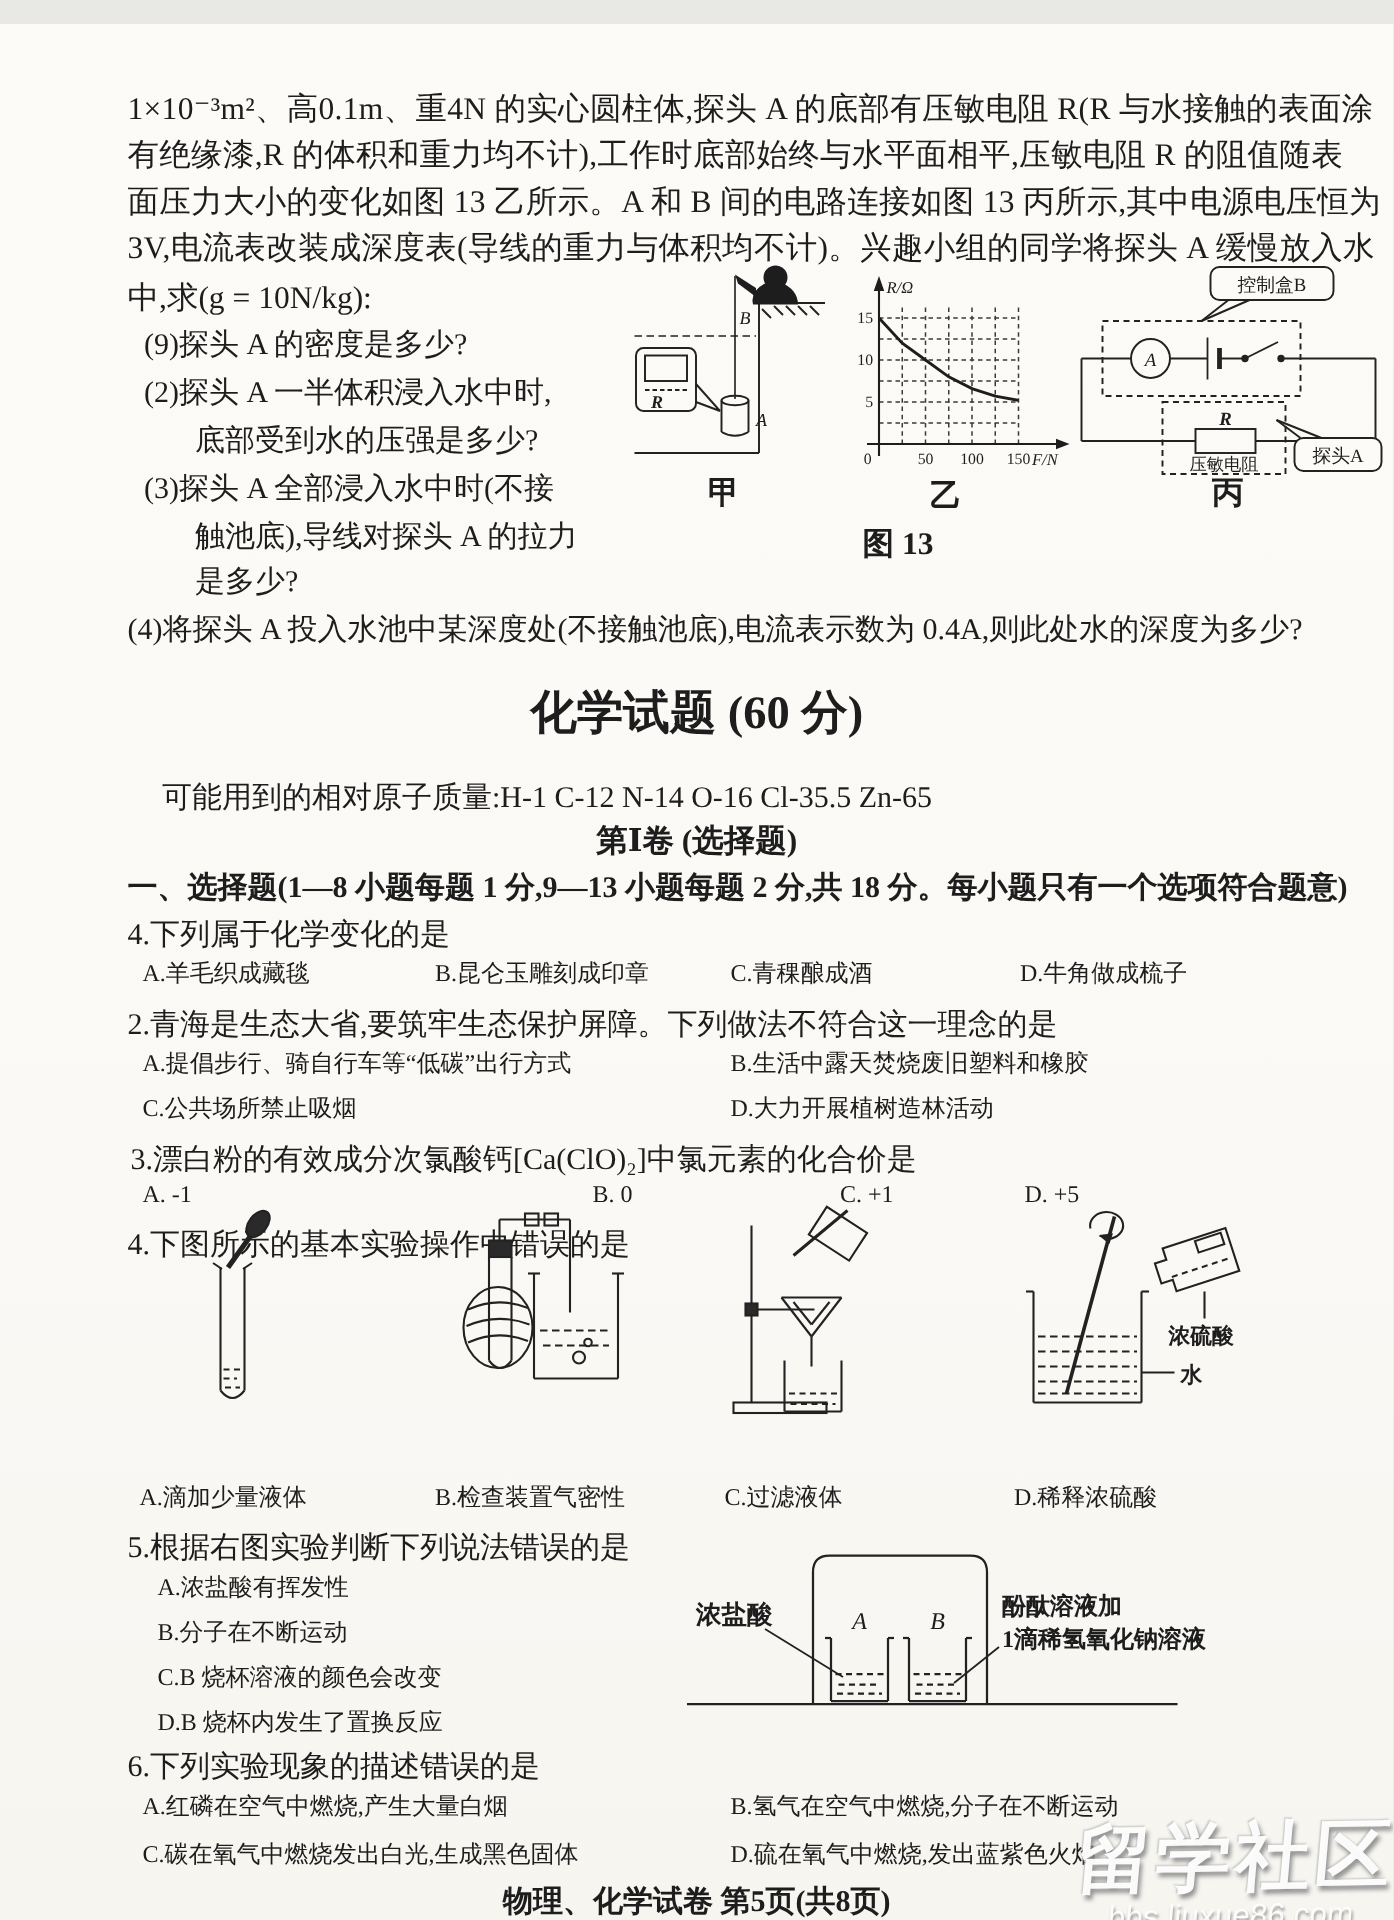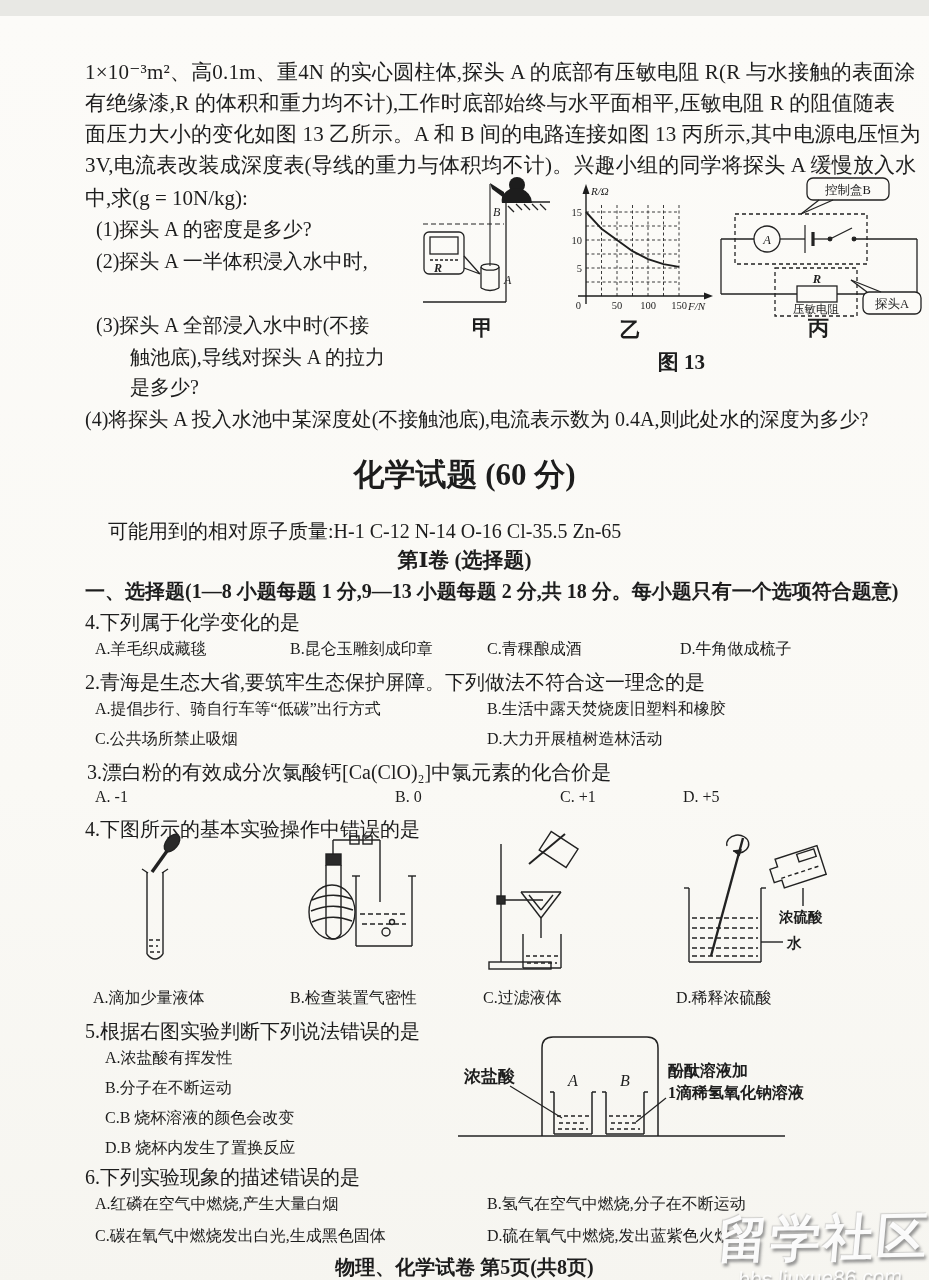--- a/index.html
+++ b/index.html
@@ -28,22 +28,23 @@
 <body>
 
 <div class="page">
 
   <div class="pline" style="top:42px">1×10⁻³m²、高0.1m、重4N 的实心圆柱体,探头 A 的底部有压敏电阻 R(R 与水接触的表面涂</div>
   <div class="pline" style="top:73px">有绝缘漆,R 的体积和重力均不计),工作时底部始终与水平面相平,压敏电阻 R 的阻值随表</div>
   <div class="pline" style="top:104px">面压力大小的变化如图 13 乙所示。A 和 B 间的电路连接如图 13 丙所示,其中电源电压恒为</div>
   <div class="pline" style="top:135px">3V,电流表改装成深度表(导线的重力与体积均不计)。兴趣小组的同学将探头 A 缓慢放入水</div>
 
   <div class="abs qline" style="left:85px;top:168px;font-size:21px">中,求(g = 10N/kg):</div>
-  <div class="abs qline" style="left:96px;top:200px">(1)探头 A 的密度是多少?</div>
+  <div class="abs qline" style="left:96px;top:200px">(9)探头 A 的密度是多少?</div>
   <div class="abs qline" style="left:96px;top:232px">(2)探头 A 一半体积浸入水中时,</div>
+  <div class="abs qline" style="left:130px;top:264px">底部受到水的压强是多少?</div>
   <div class="abs qline" style="left:96px;top:296px">(3)探头 A 全部浸入水中时(不接</div>
   <div class="abs qline" style="left:130px;top:328px">触池底),导线对探头 A 的拉力</div>
   <div class="abs qline" style="left:130px;top:358px">是多少?</div>
   <div class="abs qline" style="left:85px;top:390px">(4)将探头 A 投入水池中某深度处(不接触池底),电流表示数为 0.4A,则此处水的深度为多少?</div>
 
   <div class="abs" style="left:420px;top:158px;width:505px;height:205px">
 
     <svg style="left:0;top:2px" width="132" height="140" viewBox="0 0 132 140">
       <g stroke="#222" fill="none" stroke-width="1.3">
         <line x1="86" y1="26" x2="130" y2="26"></line>
@@ -144,21 +145,21 @@
           <line x1="166" y1="118" x2="136" y2="106"></line>
       </g>
       <text x="133" y="20" font-size="12.5" text-anchor="middle">控制盒B</text>
       <text x="52" y="70" font-size="12.5" text-anchor="middle" font-style="italic">A</text>
       <text x="102" y="109" font-size="12.5" text-anchor="middle" font-style="italic" font-weight="bold">R</text>
       <text x="101" y="139" font-size="11.5" text-anchor="middle">压敏电阻</text>
       <text x="177" y="134" font-size="12.5" text-anchor="middle">探头A</text>
     </svg>
     <div class="caption" style="left:388px;top:140px">丙</div>
 
-    <div class="caption" style="left:155px;top:174px;width:130px;text-align:right">图 13</div>
+    <div class="caption" style="left:155px;top:174px;width:130px;text-align:left">图 13</div>
   </div>
 
   <div class="heading" style="top:438px;font-size:31px">化学试题  (60 分)</div>
   <div class="abs qline" style="left:108px;top:502px">可能用到的相对原子质量:H-1    C-12    N-14    O-16    Cl-35.5    Zn-65</div>
   <div class="heading" style="top:530px;font-size:21px">第Ⅰ卷  (选择题)</div>
   <div class="abs qline section-hd" style="left:85px;top:562px">一、选择题(1—8 小题每题 1 分,9—13 小题每题 2 分,共 18 分。每小题只有一个选项符合题意)</div>
 
   <div class="abs qline" style="left:85px;top:593px">4.下列属于化学变化的是</div>
   <span class="opt" style="left:95px;top:623px">A.羊毛织成藏毯</span>
   <span class="opt" style="left:290px;top:623px">B.昆仑玉雕刻成印章</span>
@@ -171,21 +172,21 @@
   <span class="opt" style="left:95px;top:713px">C.公共场所禁止吸烟</span>
   <span class="opt" style="left:487px;top:713px">D.大力开展植树造林活动</span>
 
   <div class="abs qline" style="left:87px;top:743px">3.漂白粉的有效成分次氯酸钙[Ca(ClO)₂]中氯元素的化合价是</div>
   <span class="opt" style="left:95px;top:772px">A. -1</span>
   <span class="opt" style="left:395px;top:772px">B. 0</span>
   <span class="opt" style="left:560px;top:772px">C. +1</span>
   <span class="opt" style="left:683px;top:772px">D. +5</span>
 
   <div class="abs qline" style="left:85px;top:800px">4.下图所示的基本实验操作中错误的是</div>
-  <div class="abs" style="left:85px;top:810px;width:800px;height:150px">
+  <div class="abs" style="left:85px;top:783px;width:800px;height:150px">
 
     <svg style="left:35px;top:0" width="90" height="146" viewBox="0 0 90 146">
       <g stroke="#222" fill="none" stroke-width="1.4">
         <ellipse cx="52" cy="17" rx="6" ry="10" transform="rotate(38 52 17)" fill="#2a2a2a"></ellipse>
         <line x1="47" y1="25" x2="32" y2="46" stroke-width="3.4"></line>
         <line x1="27" y1="46" x2="27" y2="128"></line>
         <line x1="43" y1="46" x2="43" y2="128"></line>
         <path d="M27,128 Q35,138 43,128"></path>
         <line x1="22" y1="43" x2="28" y2="47"></line>
           <line x1="48" y1="43" x2="42" y2="47"></line>

